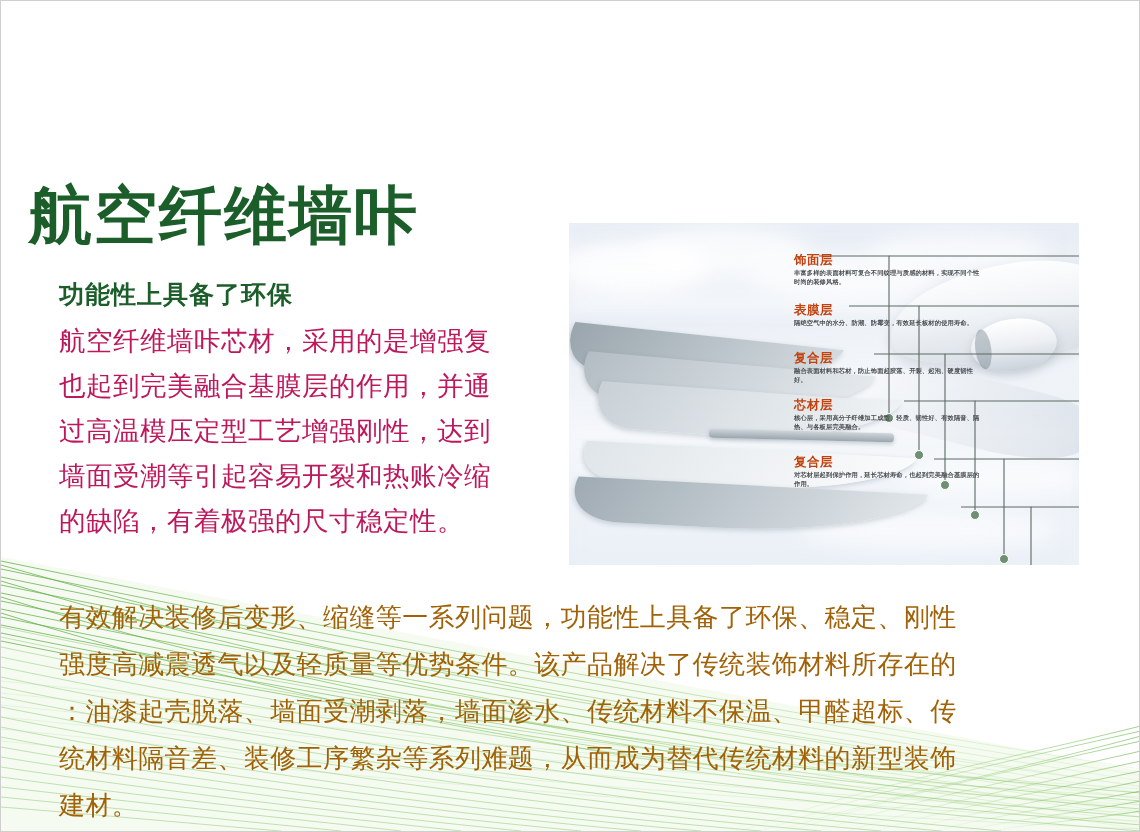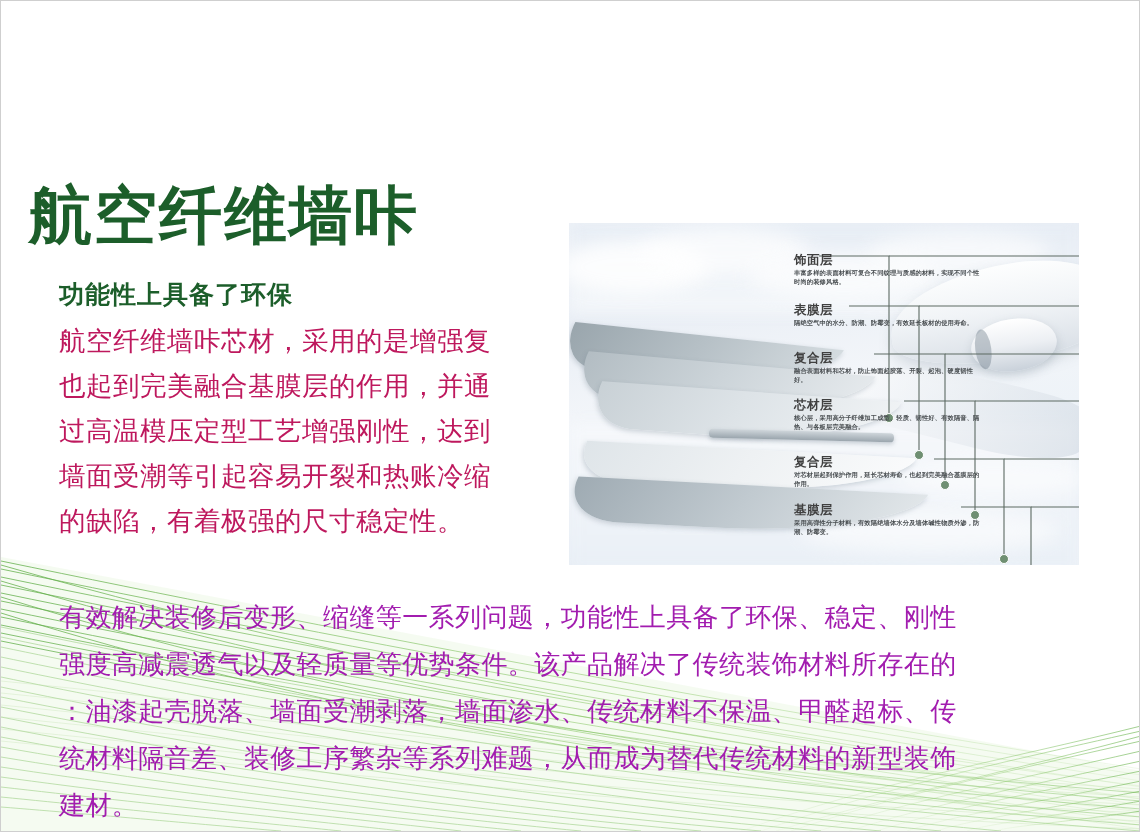--- a/index.html
+++ b/index.html
@@ -20,21 +20,21 @@
 
   .subtitle{position:absolute;left:58px;top:277px;z-index:5;
             font-size:25px;font-weight:bold;color:#1c5e2a;letter-spacing:1px;}
 
   .lead{position:absolute;left:58px;top:318px;width:500px;z-index:5;
         font-size:26.5px;line-height:45px;color:#be185d;letter-spacing:0.5px;}
   .lead div{white-space:nowrap;}
 
   
   .body-copy{position:absolute;left:58px;top:593px;width:1040px;z-index:5;
-             font-size:26px;line-height:47px;color:#a21caf;letter-spacing:0.4px;}
+             font-size:26px;line-height:47px;color:#a16207;letter-spacing:0.4px;}
   .body-copy div{white-space:nowrap;}
 
   
   .photo{position:absolute;left:568px;top:222px;width:510px;height:342px;z-index:4;
          overflow:hidden;
          background:linear-gradient(170deg,#eef2f7 0%,#e9eef5 22%,#f2f5f9 45%,
                     #eef3f8 62%,#e7edf4 80%,#eff3f8 100%);}
   .cloud{position:absolute;border-radius:50%;background:#ffffff;filter:blur(9px);
          opacity:.85;}
   .sky-band{position:absolute;left:0;width:100%;filter:blur(7px);}
@@ -59,21 +59,21 @@
   .sheet{position:absolute;height:46px;
       border-radius:0 0 55% 18%/0 0 100% 100%;
       box-shadow:0 2px 5px rgba(110,125,140,.30);}
 
   
   .lead-svg{position:absolute;left:0;top:0;width:510px;height:342px;z-index:6;}
 
   
   .labels{position:absolute;left:793px;top:222px;width:300px;height:342px;z-index:7;}
   .lbl{position:absolute;left:0;width:190px;}
-  .lbl .h{font-size:12.5px;font-weight:bold;color:#404040;letter-spacing:.5px;
+  .lbl .h{font-size:12.5px;font-weight:bold;color:#c2410c;letter-spacing:.5px;
           line-height:14px;}
   .lbl .d{font-size:6.3px;color:#4a4f52;line-height:8.6px;margin-top:2px;
           letter-spacing:.1px;font-weight:bold;}
 </style>
 </head>
 <body>
 
 <div id="poster">
 
   <svg class="swoosh" viewBox="0 0 1140 300" preserveAspectRatio="none">
@@ -260,24 +260,20 @@
     <div class="lbl" style="top:175px;">
       <div class="h">芯材层</div>
       <div class="d">核心层，采用高分子纤维加工成型、轻质、韧性好、有效隔音、隔热、与各板层完美融合。</div>
     </div>
 
     <div class="lbl" style="top:232px;">
       <div class="h">复合层</div>
       <div class="d">对芯材层起到保护作用，延长芯材寿命，也起到完美融合基膜层的作用。</div>
     </div>
 
-    <div class="lbl" style="top:280px;">
-      <div class="h">基膜层</div>
-      <div class="d">采用高弹性分子材料，有效隔绝墙体水分及墙体碱性物质外渗，防潮、防霉变。</div>
-    </div>
   </div>
 
   <div class="body-copy">
     <div>有效解决装修后变形、缩缝等一系列问题，功能性上具备了环保、稳定、刚性</div>
     <div>强度高减震透气以及轻质量等优势条件。该产品解决了传统装饰材料所存在的</div>
     <div>：油漆起壳脱落、墙面受潮剥落，墙面渗水、传统材料不保温、甲醛超标、传</div>
     <div>统材料隔音差、装修工序繁杂等系列难题，从而成为替代传统材料的新型装饰</div>
     <div>建材。</div>
   </div>
 

